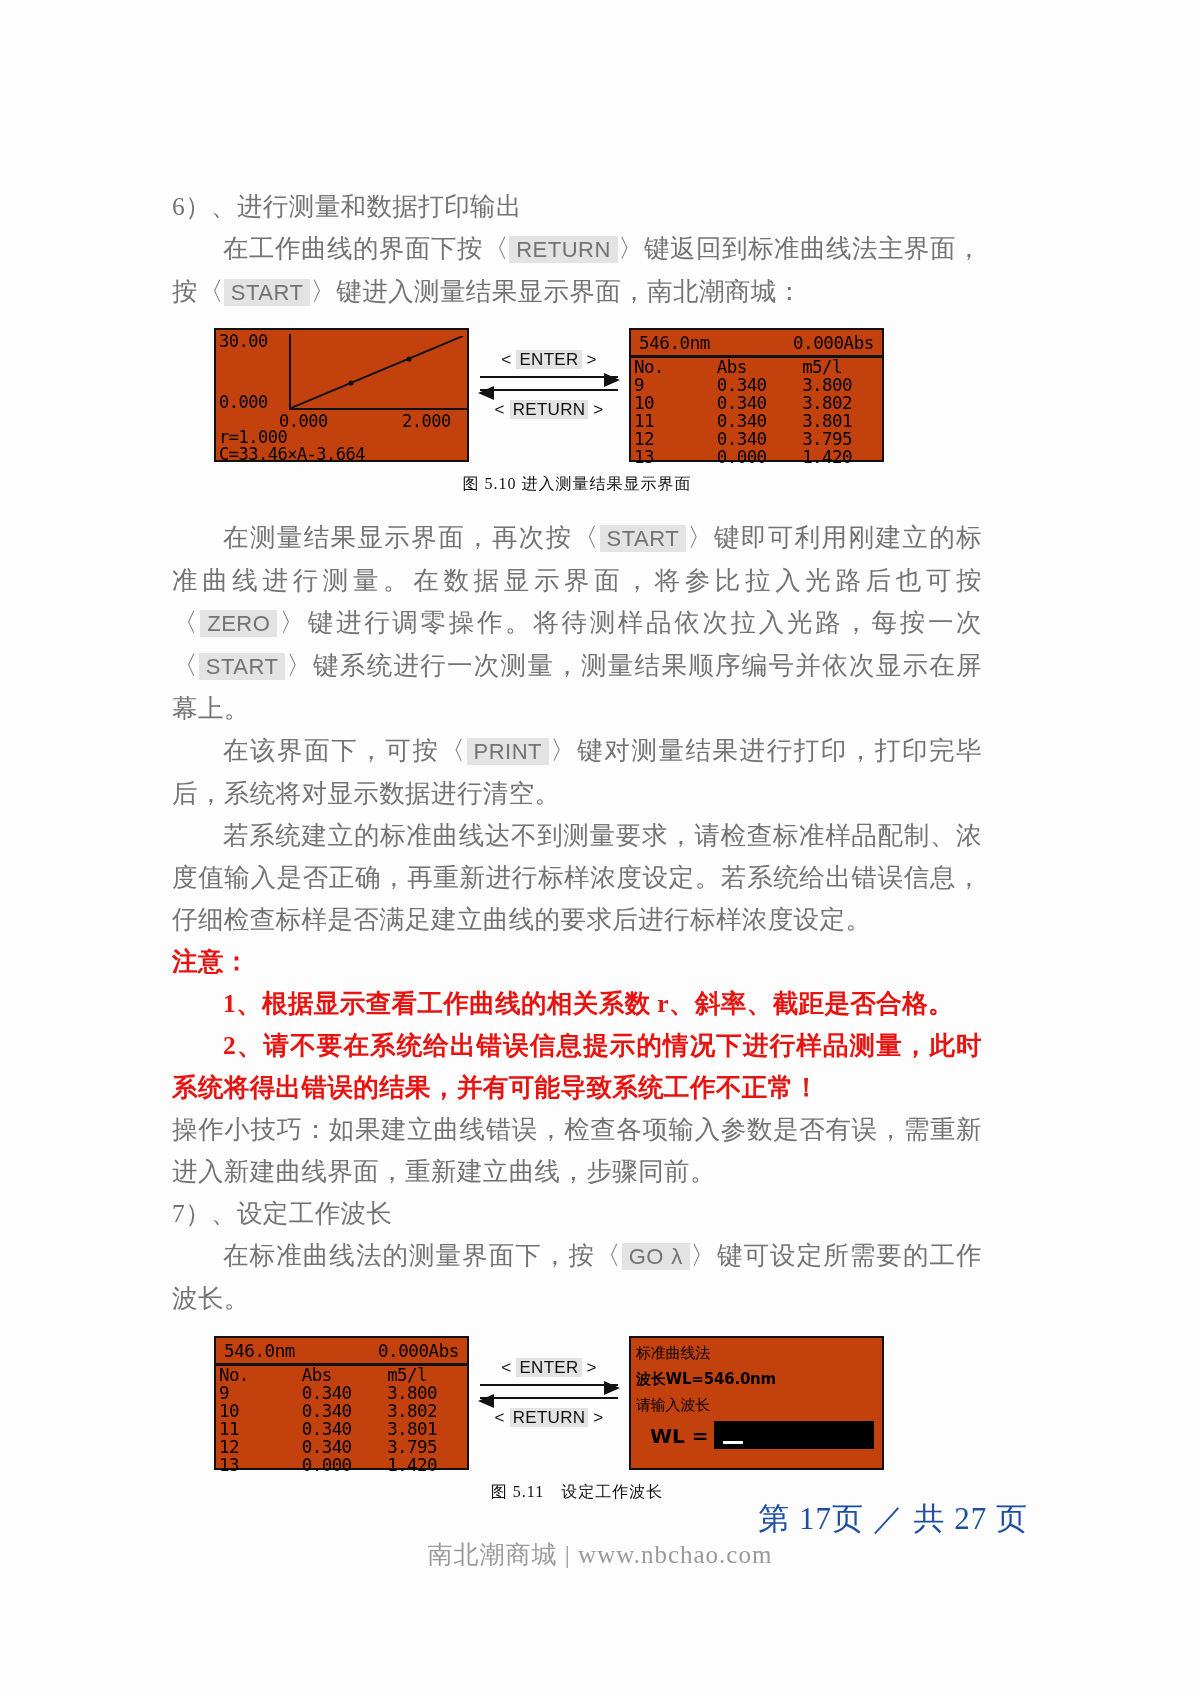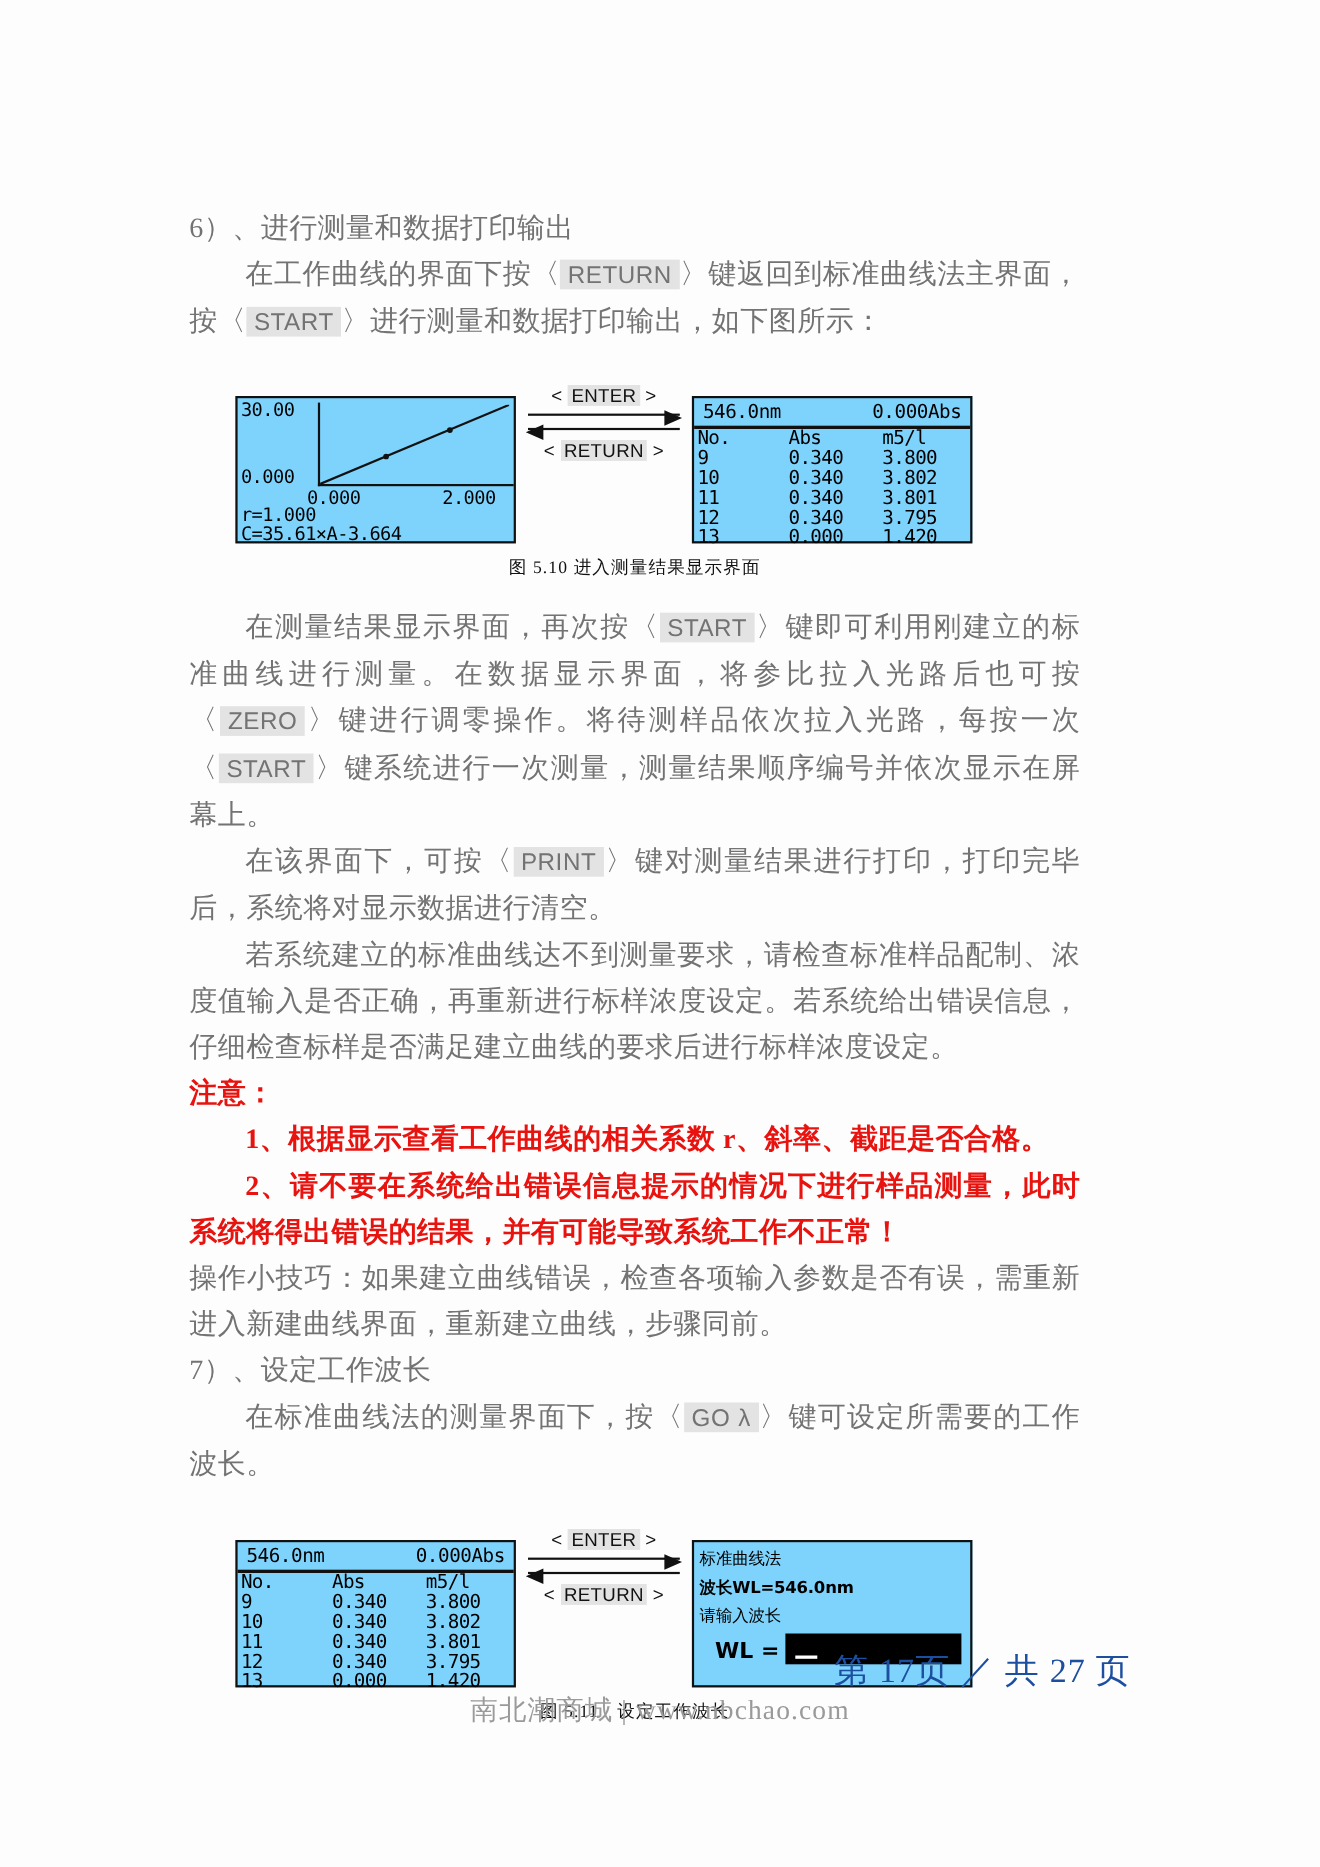--- a/index.html
+++ b/index.html
@@ -59,25 +59,24 @@
     position: relative;
     width: 100%;
   }
   .fig-row {
     display: flex;
     align-items: flex-start;
     justify-content: flex-start;
   }
   .lcd {
     border: 2.5px solid #111;
-    background: #7dd3fc;
+    background: #c2410c;
     font-family: "DejaVu Sans Mono", "Liberation Mono", monospace;
     position: relative;
     box-sizing: border-box;
-    margin-top: 32px;
   }
 
   
   .lcd-graph {
     width: 255px;
     height: 134px;
     padding: 0;
   }
   .graph-inner { position: relative; width: 100%; height: 100%; }
   .g-ylab-top {
@@ -269,40 +268,40 @@
   }
 </style>
 </head>
 <body>
 
 <div class="page">
   <div class="content">
 
     <p class="para">6）、进行测量和数据打印输出</p>
 
-    <p class="para indent"><span class="kb">在工作曲线的界面下按〈</span><span class="keycap">RETURN</span><span class="kb">〉键返回到标准曲线法主界面，按〈</span><span class="keycap">START</span><span class="kb">〉进行测量和数据打印输出，如下图所示：</span></p>
+    <p class="para indent"><span class="kb">在工作曲线的界面下按〈</span><span class="keycap">RETURN</span><span class="kb">〉键返回到标准曲线法主界面，按〈</span><span class="keycap">START</span><span class="kb">〉键进入测量结果显示界面，南北潮商城：</span></p>
 
     <div class="figure" style="margin-top:14px;">
       <div class="fig-row" style="padding-left:42px;">
 
         <div class="lcd lcd-graph">
           <div class="graph-inner">
             <div class="g-ylab-top">30.00</div>
             <div class="g-ylab-bot">0.000</div>
             <div class="g-xlab-left">0.000</div>
             <div class="g-xlab-right">2.000</div>
             <div class="g-axis-v"></div>
             <div class="g-axis-h"></div>
             <svg class="g-line" viewBox="0 0 172 72" preserveAspectRatio="none">
               <line x1="0" y1="72" x2="172" y2="0" stroke="#111" stroke-width="2"></line>
               <circle cx="60" cy="47" r="2.6" fill="#111"></circle>
               <circle cx="118" cy="23" r="2.6" fill="#111"></circle>
             </svg>
             <div class="g-r">r=1.000</div>
-            <div class="g-c">C=35.61×A-3.664</div>
+            <div class="g-c">C=33.46×A-3.664</div>
           </div>
         </div>
 
         <div class="arrows">
           <div class="arrow-label">&lt;&nbsp;<span class="k">ENTER</span>&nbsp;&gt;</div>
           <div class="arrow-pair">
             <div class="arrow-line top">
                 <span class="arrow-head right"></span>
               </div>
             <div class="arrow-line bot">

